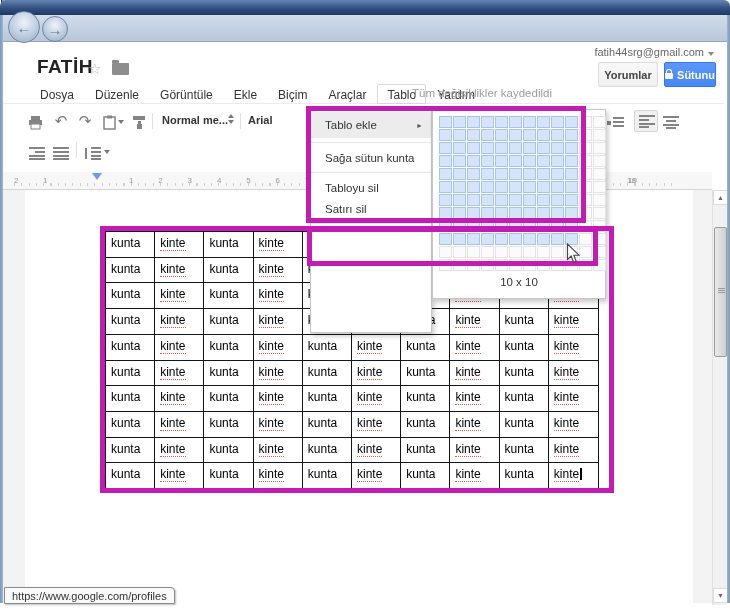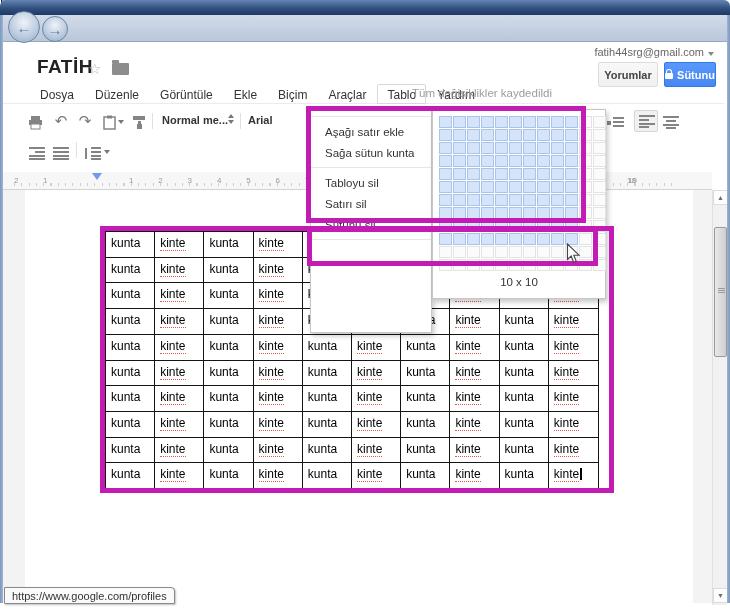--- a/index.html
+++ b/index.html
@@ -466,37 +466,35 @@
   </div>
 
 <div class="scrollbar">
   <div class="sb-btn up">▲</div>
   <div class="sb-thumb"></div>
   <div class="sb-btn down">▼</div>
 </div>
 
 <div class="menu-panel">
   <div id="menu-list">
+      <div class="mi hover first">
+        <span>Tablo ekle</span>
+        <span class="sub-arrow">►</span>
+      </div>
       <div class="mi-div"></div>
-      <div class="mi">
-        <span>Aşağı satır ekle</span>
-      </div>
       <div class="mi">
         <span>Sağa sütun kunta</span>
       </div>
       <div class="mi-div"></div>
       <div class="mi">
         <span>Tabloyu sil</span>
       </div>
       <div class="mi">
         <span>Satırı sil</span>
       </div>
-      <div class="mi">
-        <span>Sütunu sil</span>
-      </div>
       <div class="mi-div"></div>
     </div>
 </div>
 
 <div class="submenu">
   <div class="gridpick">
       <div class="gcell sel"></div>
       <div class="gcell sel"></div>
       <div class="gcell sel"></div>
       <div class="gcell sel"></div>

